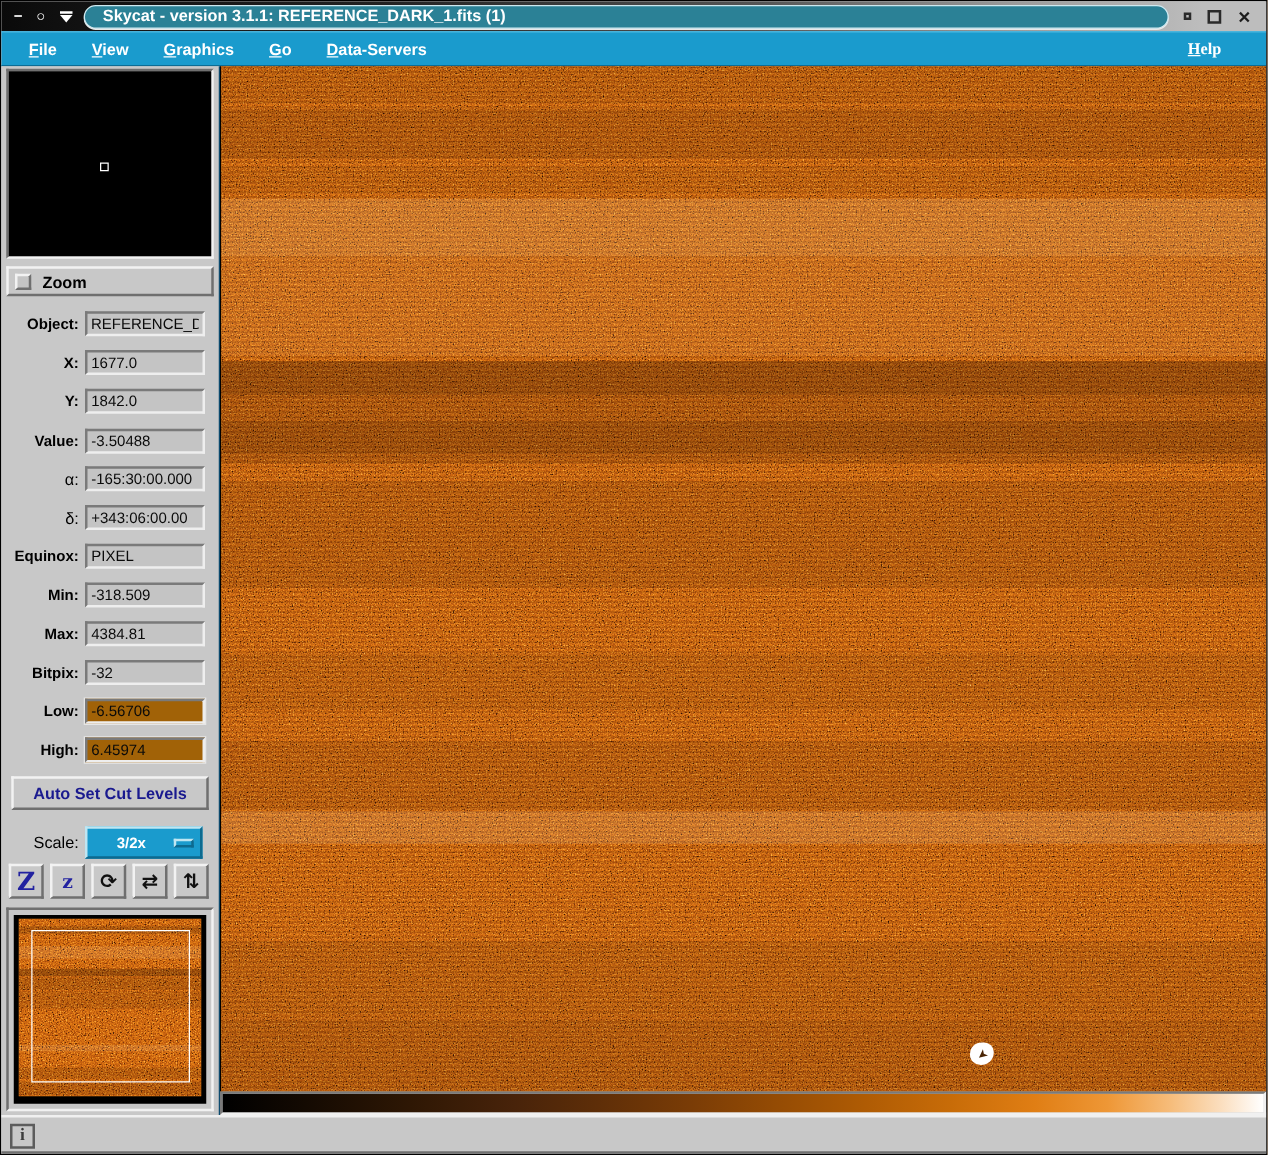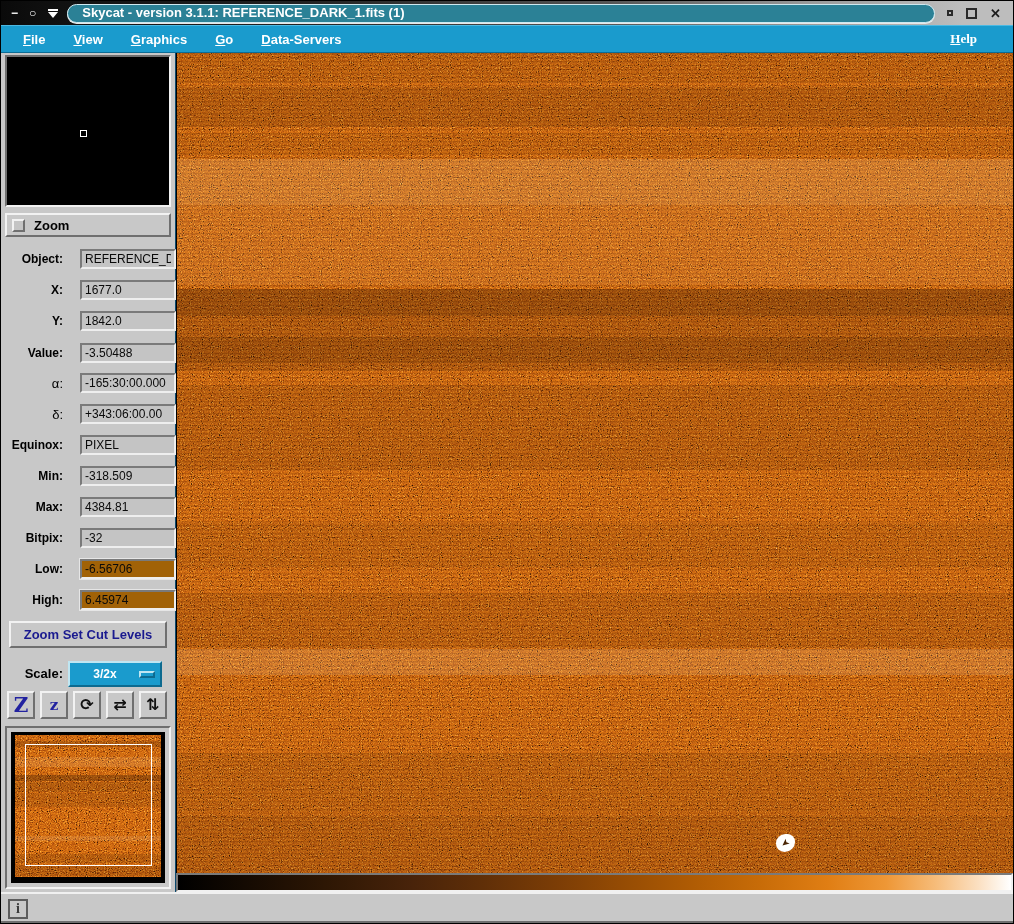--- a/index.html
+++ b/index.html
@@ -52,36 +52,36 @@
 
   .zoom-frame { position:absolute; left:4px; top:2px; width:166px; height:152px; }
   .zoom-canvas { width:100%; height:100%; background:#000; position:relative; }
   .zoom-marker { position:absolute; left:50%; top:52%; width:7px; height:7px; margin:-4px 0 0 -8px; border:1px solid #fff; background:#000; }
 
   .zoom-check-row { position:absolute; left:4px; top:160px; width:166px; height:24px; display:flex; align-items:center; padding-left:5px; background:#c8c8c8; }
   .checkbox { width:13px; height:13px; background:#c4c4c4; border:2px solid; border-color:#f2f2f2 #6f6f6f #6f6f6f #f2f2f2; margin-right:9px; }
   .zoom-check-row label { font-weight:bold; font-size:13px; color:#000; }
 
   .info-row { position:absolute; left:0; width:175px; height:20px; display:flex; align-items:center; }
-  .info-row .lbl { width:62px; text-align:right; font-size:12px; font-weight:bold; color:#000; margin-right:17px; flex:none; }
+  .info-row .lbl { width:62px; text-align:right; font-size:12px; font-weight:bold; color:#000; margin-right:5px; flex:none; }
   .info-row .lbl.greek { font-weight:normal; font-size:13px; }
   .info-row input {
     width:96px; height:20px; background:#c4c4c4; border:2px solid; border-color:#7a7a7a #eee #eee #7a7a7a;
     font-family:"Liberation Sans", sans-serif; font-size:12px; color:#0a0a0a; padding:0 3px; outline:none;
   }
   .info-row input.editable { background:#a16207; box-shadow:0 0 0 1px #e6e6e6; }
 
   .auto-cut-btn {
     position:absolute; left:8px; top:568px; width:158px; height:27px; background:#c8c8c8;
     border:2px solid; border-color:#f2f2f2 #6f6f6f #6f6f6f #f2f2f2;
     color:var(--accent-text,#1a1a8f); font-family:"Liberation Sans", sans-serif; font-weight:bold; font-size:13px; cursor:default;
   }
 
   .scale-row { position:absolute; left:0; top:607px; width:175px; height:27px; display:flex; align-items:center; }
-  .scale-row .lbl { width:62px; text-align:right; font-size:13px; font-weight:bold; margin-right:5px; flex:none; }
+  .scale-row .lbl { width:62px; text-align:right; font-size:13px; font-weight:normal; margin-right:5px; flex:none; }
   .option-menu {
     width:94px; height:26px; background:var(--menubar,#1a9bcd); position:relative;
     border:2px solid; border-color:#bfe6f2 #0d6a8f #0d6a8f #bfe6f2;
     display:flex; align-items:center; justify-content:center; color:#fff; font-weight:bold; font-size:12px; cursor:default;
   }
   .option-menu .val { padding-right:20px; }
   .option-indicator { position:absolute; right:5px; top:8px; width:16px; height:7px; background:var(--menubar,#1a9bcd); border:2px solid; border-color:#bfe6f2 #0d6a8f #0d6a8f #bfe6f2; }
 
   .orient-row { position:absolute; left:6px; top:638px; display:flex; gap:5px; }
   .orient-btn {
@@ -222,21 +222,21 @@
       </div>
       <div class="info-row" style="top:506px">
         <span class="lbl">Low:</span>
         <input class="editable" spellcheck="false" value="-6.56706" style="">
       </div>
       <div class="info-row" style="top:537px">
         <span class="lbl">High:</span>
         <input class="editable" spellcheck="false" value="6.45974" style="">
       </div>
 
-      <button class="auto-cut-btn">Zoom Set Cut Levels</button>
+      <button class="auto-cut-btn">Auto Set Cut Levels</button>
 
       <div class="scale-row">
         <span class="lbl">Scale:</span>
         <div class="option-menu">
           <span class="val">3/2x</span>
           <span class="option-indicator"></span>
         </div>
       </div>
 
       <div class="orient-row">

